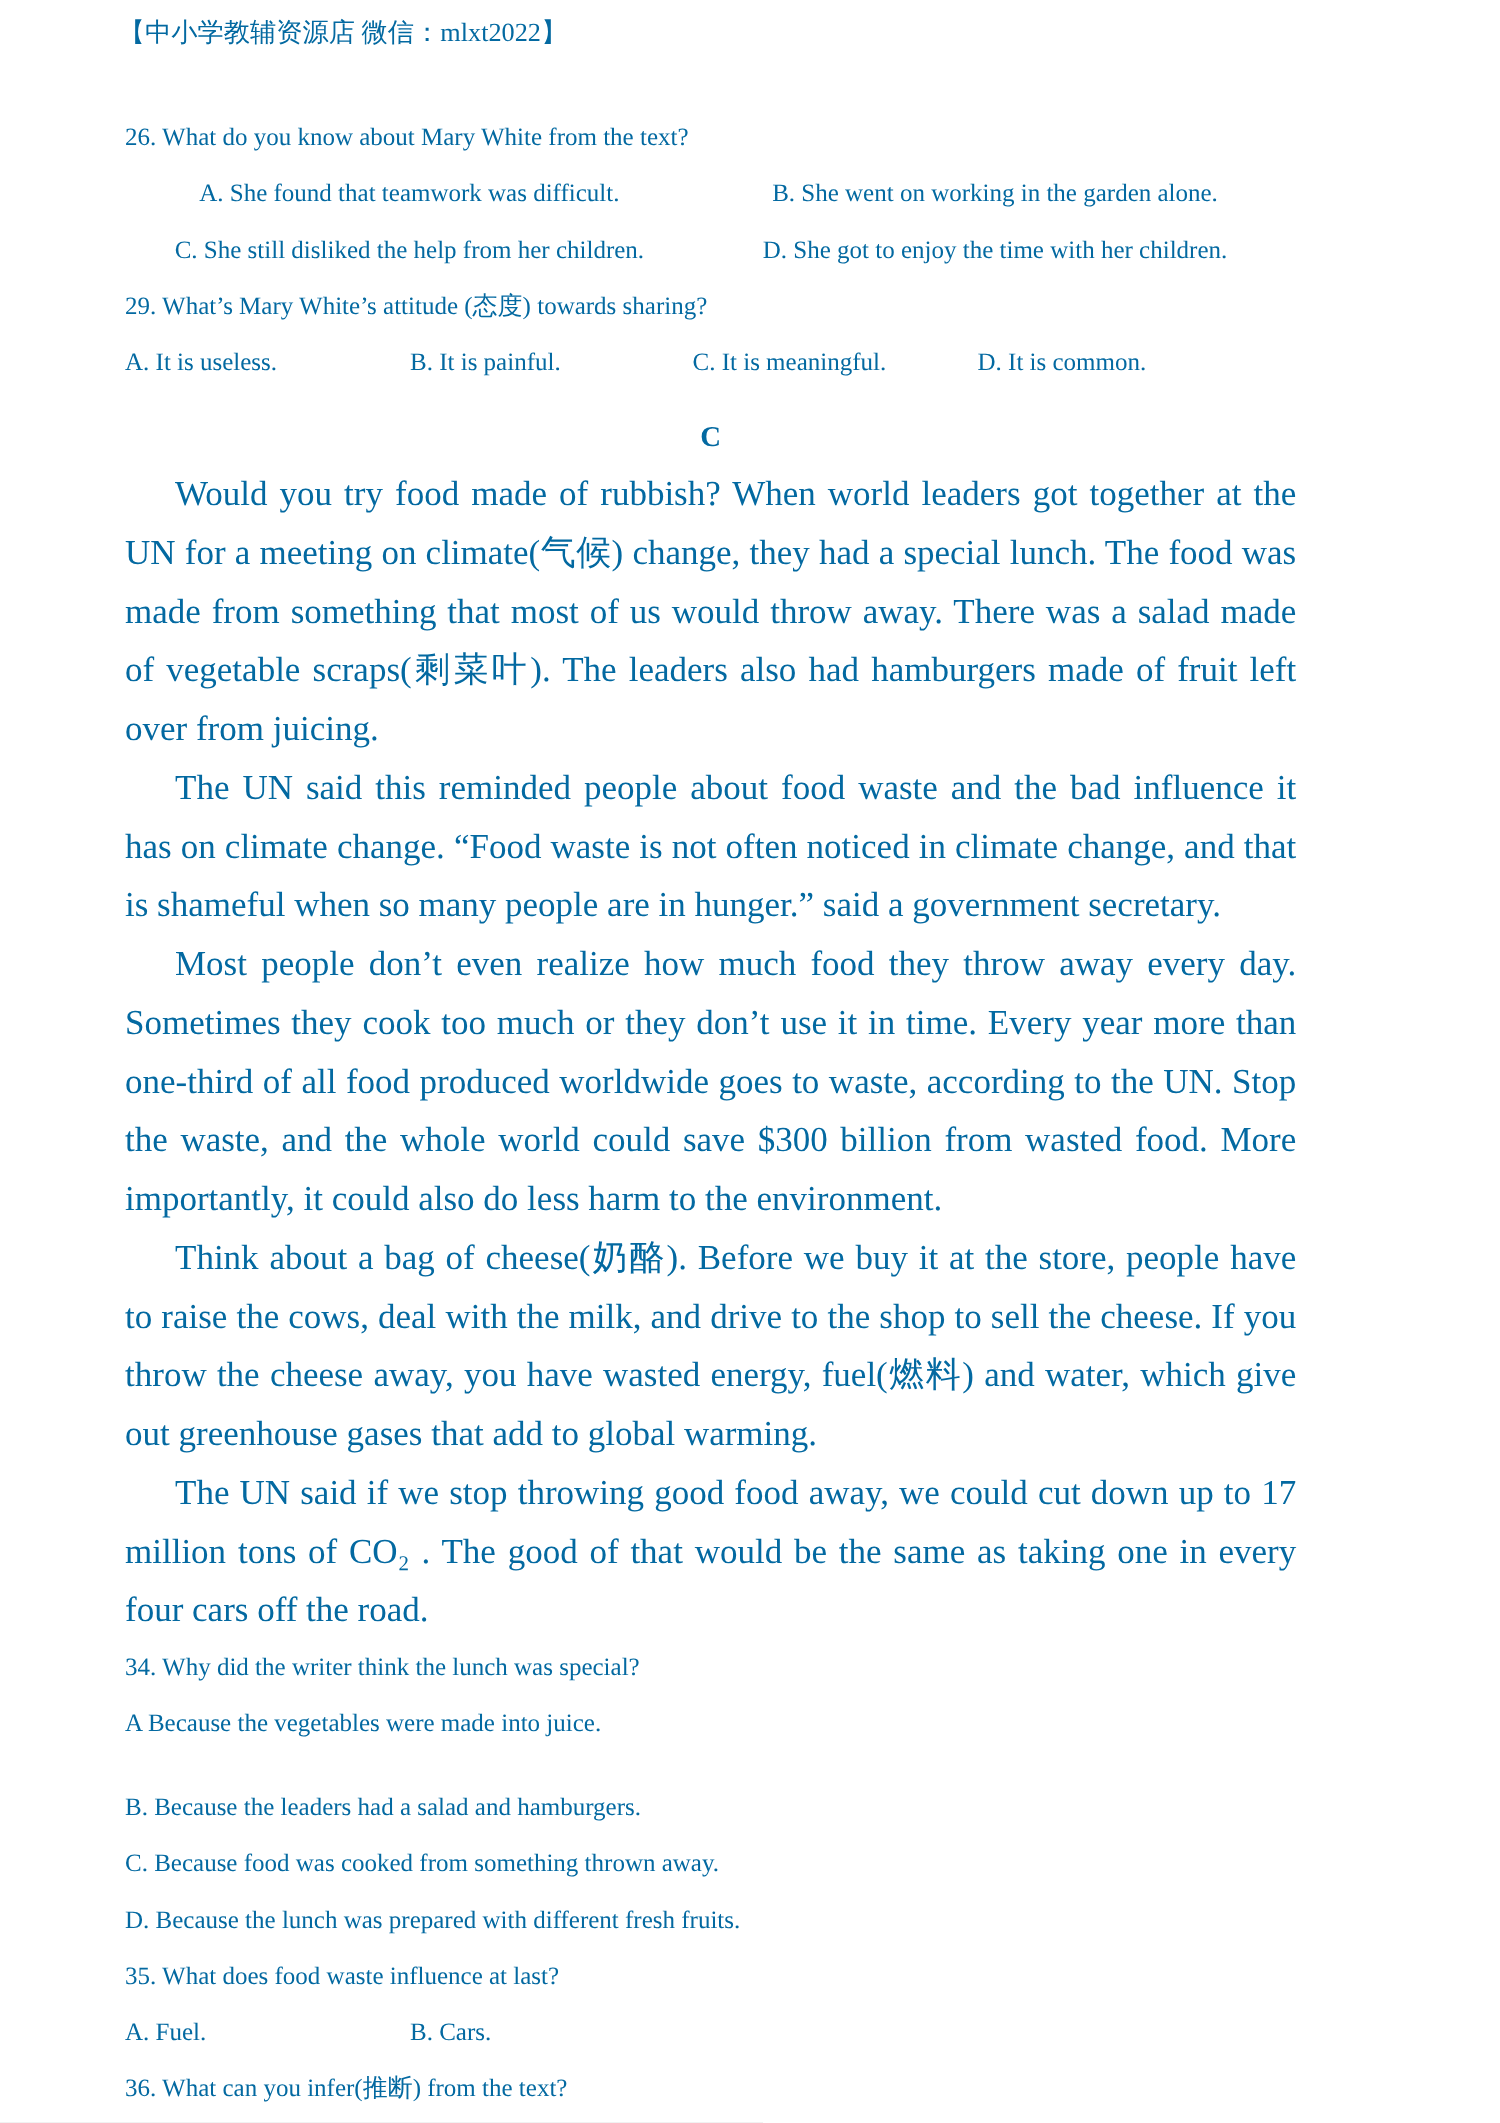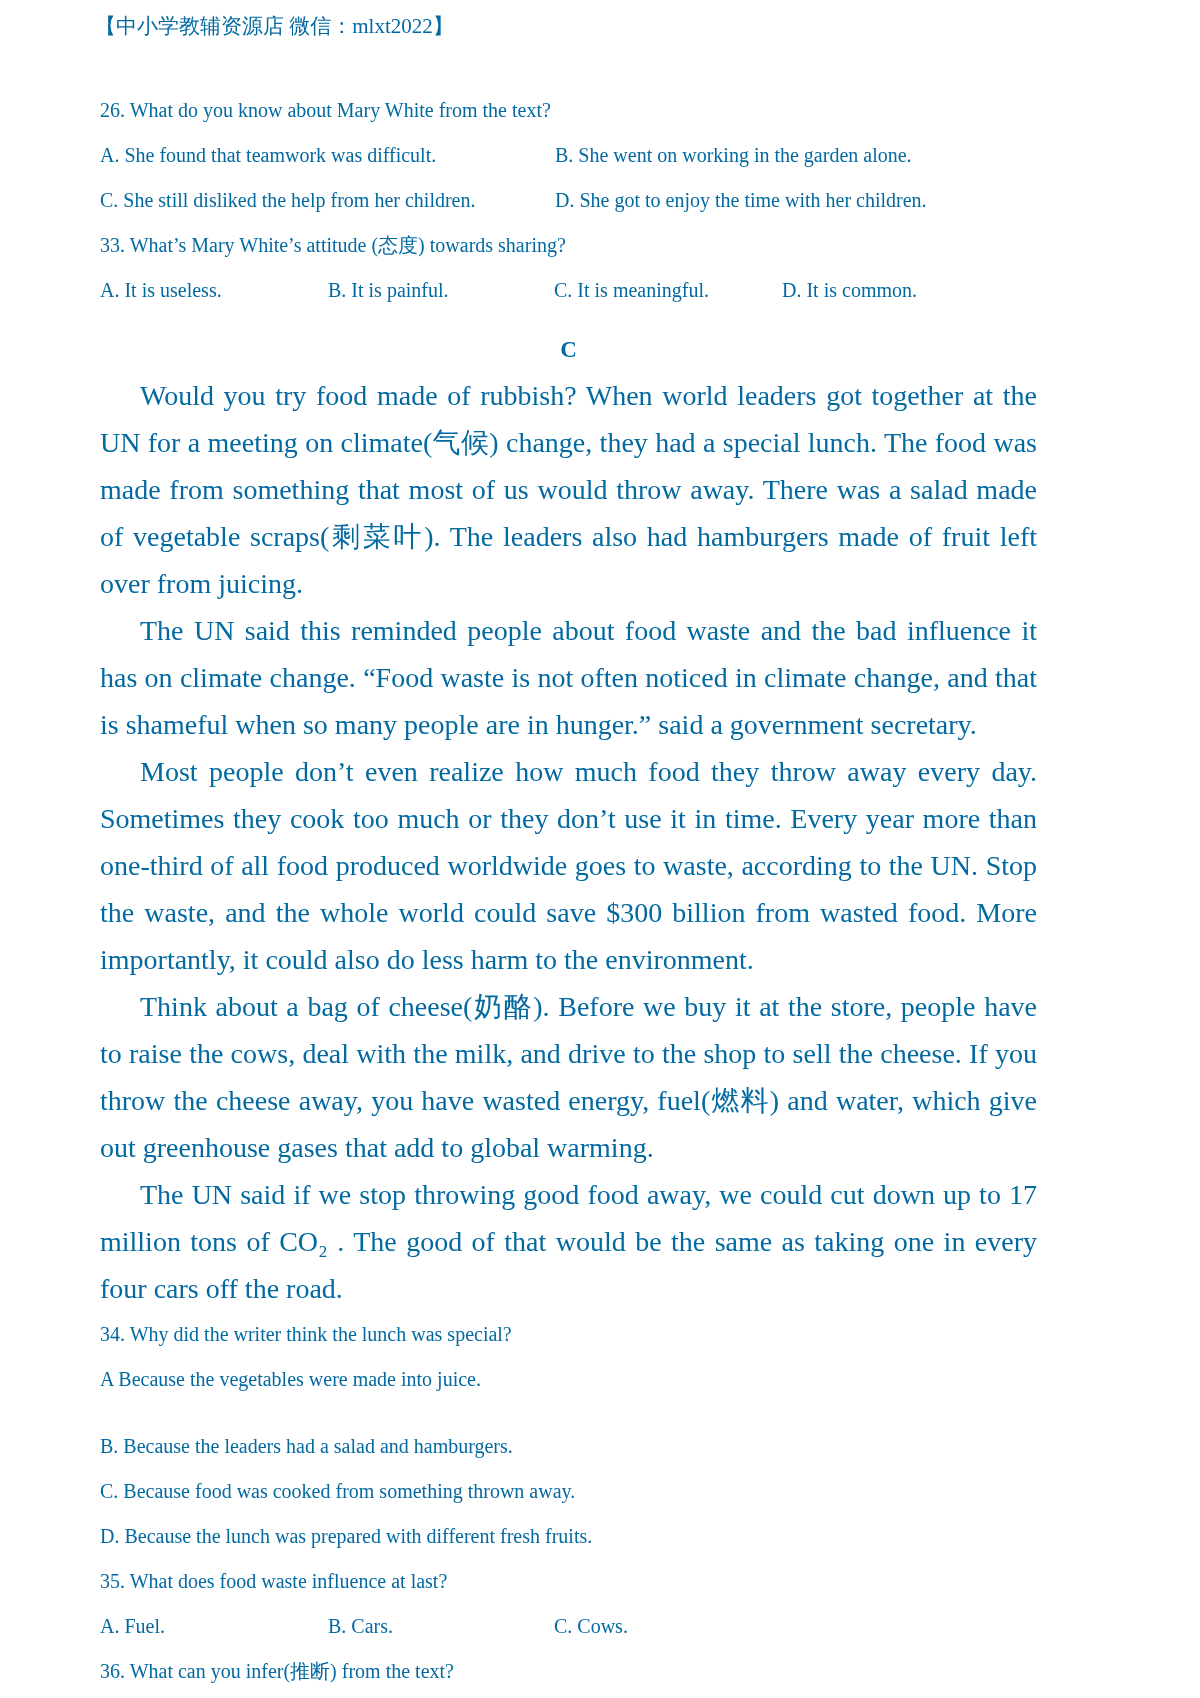--- a/index.html
+++ b/index.html
@@ -29,20 +29,21 @@
     width: 937px;
   }
   .line {
     font-size: 20px;
     line-height: 45px;
     white-space: nowrap;
   }
   .opts-2col {
     display: grid;
     grid-template-columns: 455px 1fr;
+    text-align: center;
   }
   .opts-4col {
     display: grid;
     grid-template-columns: 228px 226px 228px 1fr;
   }
   .section-heading {
     text-align: center;
     font-weight: bold;
     font-size: 23px;
     line-height: 45px;
@@ -70,21 +71,21 @@
     <div class="line">26. What do you know about Mary White from the text?</div>
     <div class="opts-2col">
       <span class="line">A. She found that teamwork was difficult.</span>
       <span class="line">B. She went on working in the garden alone.</span>
     </div>
     <div class="opts-2col">
       <span class="line">C. She still disliked the help from her children.</span>
       <span class="line">D. She got to enjoy the time with her children.</span>
     </div>
 
-    <div class="line">33. What’s Mary White’s attitude (态度) towards sharing?</div>
+    <div class="line">29. What’s Mary White’s attitude (态度) towards sharing?</div>
     <div class="opts-4col">
       <span class="line">A. It is useless.</span>
       <span class="line">B. It is painful.</span>
       <span class="line">C. It is meaningful.</span>
       <span class="line">D. It is common.</span>
     </div>
 
     <div class="section-heading">C</div>
 
     <div class="passage">
@@ -98,20 +99,19 @@
     <div class="line">34. Why did the writer think the lunch was special?</div>
     <div class="line stacked-option">A  Because the vegetables were made into juice.</div>
     <div class="line stacked-option gap-before">B. Because the leaders had a salad and hamburgers.</div>
     <div class="line stacked-option">C. Because food was cooked from something thrown away.</div>
     <div class="line stacked-option">D. Because the lunch was prepared with different fresh fruits.</div>
 
     <div class="line">35. What does food waste influence at last?</div>
     <div class="opts-4col">
       <span class="line">A. Fuel.</span>
       <span class="line">B. Cars.</span>
-      <span class="line">C. Cows.</span>
     </div>
 
     <div class="line">36. What can you infer(推断) from the text?</div>
     <div class="line stacked-option">A. Even small actions can help make our world better.</div>
 
   </div>
 </div>
 
 </body></html>

